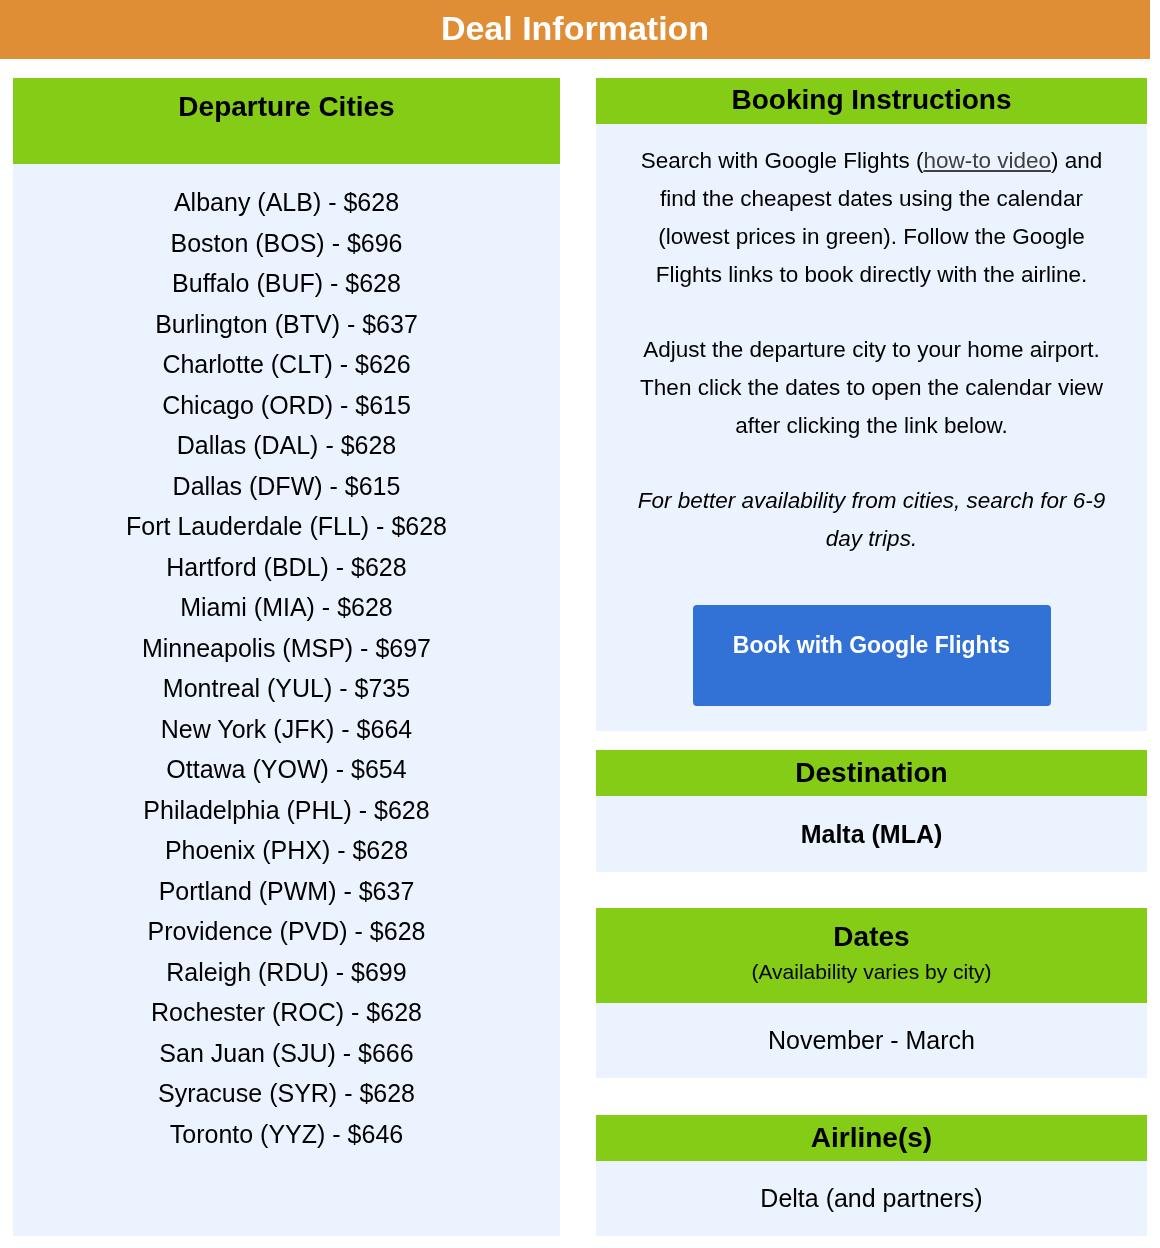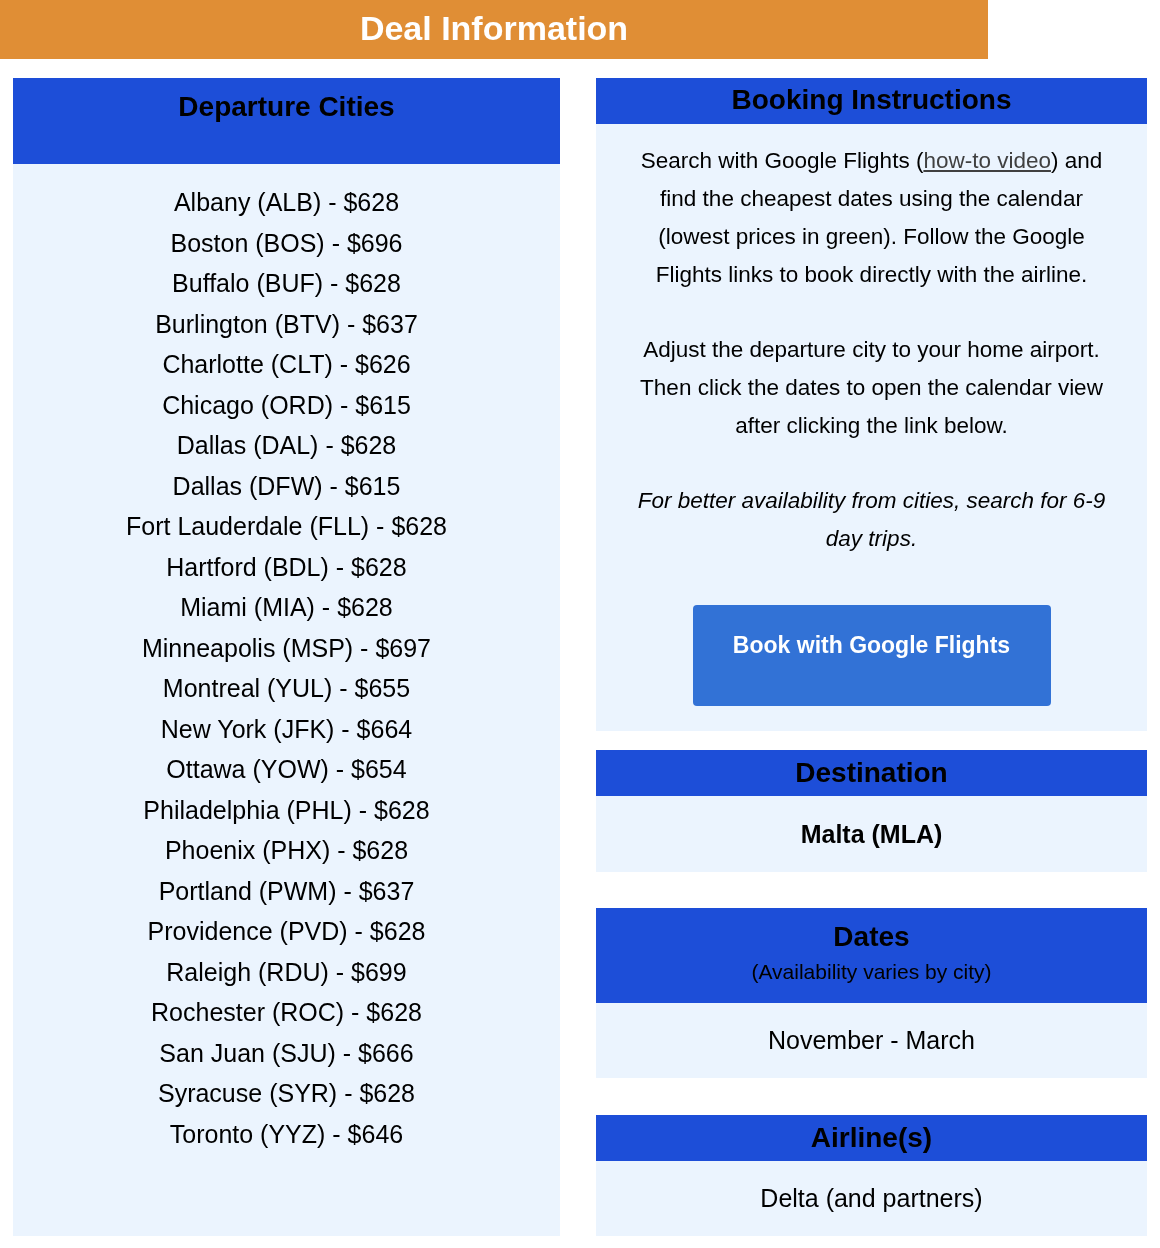--- a/index.html
+++ b/index.html
@@ -1,27 +1,27 @@
 <!DOCTYPE html>
 <html><head>
   <meta charset="utf-8">
   <style>
     * { box-sizing: border-box; margin: 0; padding: 0; }
     html, body { width: 1160px; height: 1248px; background: #ffffff; overflow: hidden; }
     body { font-family: "Liberation Sans", sans-serif; color: #000; position: relative; }
 
     .top-banner {
-      position: absolute; left: 0; top: 0; width: 988px; height: 59px;
+      position: absolute; left: 0; top: 0; width: 1150px; height: 59px;
       background: #e08e35; color: #fff; text-align: center;
       font-weight: bold; font-size: 34px; line-height: 56px;
     }
 
     .panel { position: absolute; }
     .panel-head {
-      background: #1d4ed8; text-align: center;
+      background: #84cc16; text-align: center;
     }
     .panel-body {
       background: #ebf4fe; text-align: center;
     }
     .head-title { font-weight: bold; font-size: 28px; }
     .head-sub { font-size: 21px; }
 
     
     #departures { left: 13px; top: 78px; width: 547px; }
     #departures .panel-head { height: 86px; padding-top: 12px; }
@@ -81,21 +81,21 @@
     <span class="city-row">Buffalo (BUF) - $628</span>
     <span class="city-row">Burlington (BTV) - $637</span>
     <span class="city-row">Charlotte (CLT) - $626</span>
     <span class="city-row">Chicago (ORD) - $615</span>
     <span class="city-row">Dallas (DAL) - $628</span>
     <span class="city-row">Dallas (DFW) - $615</span>
     <span class="city-row">Fort Lauderdale (FLL) - $628</span>
     <span class="city-row">Hartford (BDL) - $628</span>
     <span class="city-row">Miami (MIA) - $628</span>
     <span class="city-row">Minneapolis (MSP) - $697</span>
-    <span class="city-row">Montreal (YUL) - $655</span>
+    <span class="city-row">Montreal (YUL) - $735</span>
     <span class="city-row">New York (JFK) - $664</span>
     <span class="city-row">Ottawa (YOW) - $654</span>
     <span class="city-row">Philadelphia (PHL) - $628</span>
     <span class="city-row">Phoenix (PHX) - $628</span>
     <span class="city-row">Portland (PWM) - $637</span>
     <span class="city-row">Providence (PVD) - $628</span>
     <span class="city-row">Raleigh (RDU) - $699</span>
     <span class="city-row">Rochester (ROC) - $628</span>
     <span class="city-row">San Juan (SJU) - $666</span>
     <span class="city-row">Syracuse (SYR) - $628</span>

